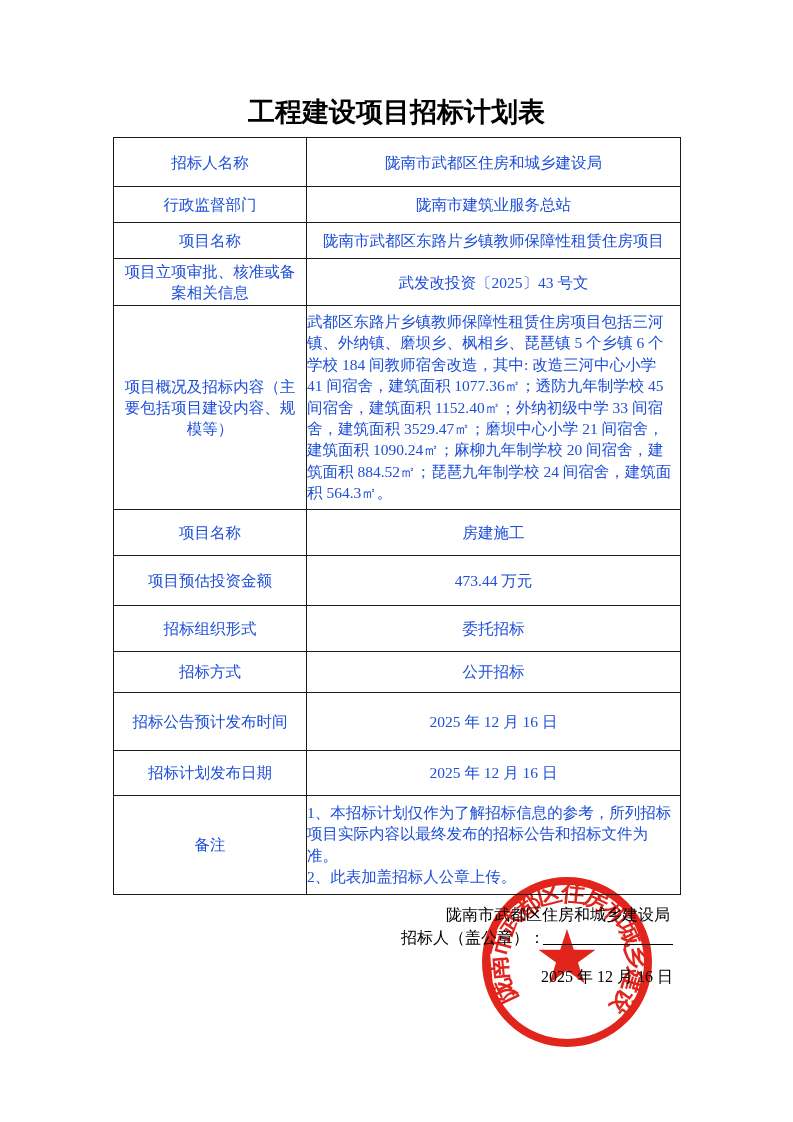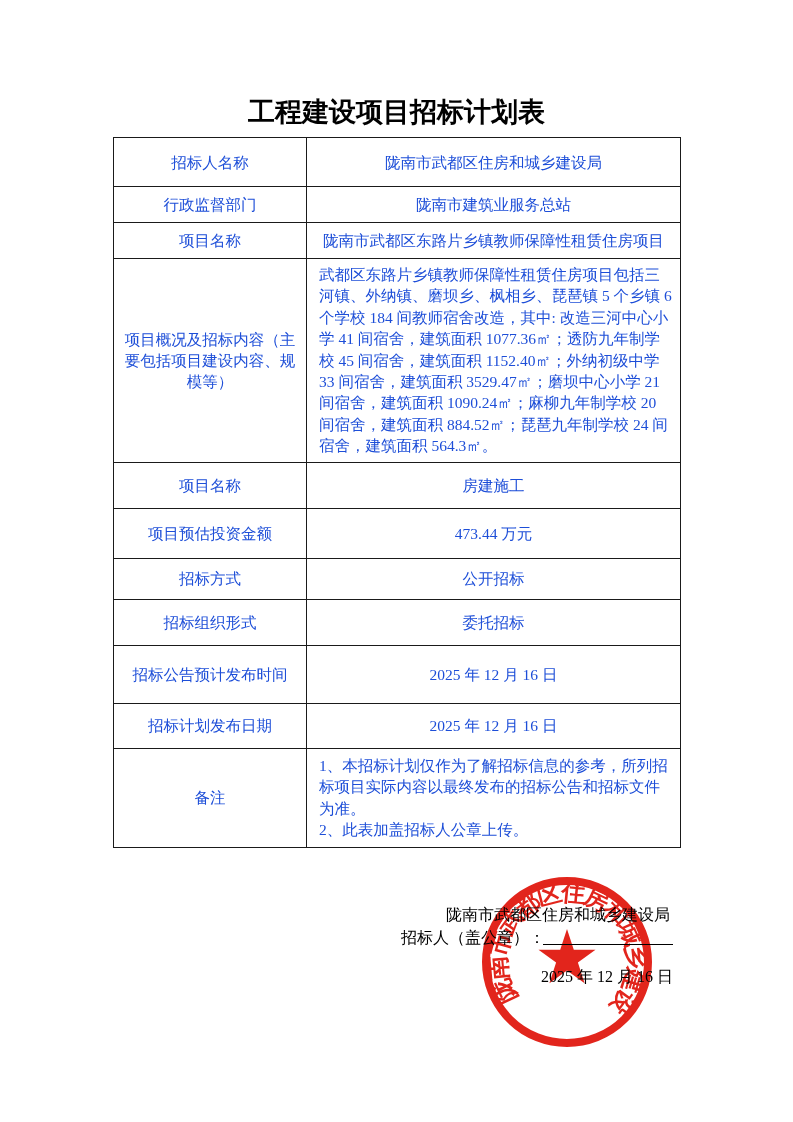--- a/index.html
+++ b/index.html
@@ -45,21 +45,21 @@
   td.lbl {
     text-align: center;
     padding: 2px 9px;
   }
   td.val {
     text-align: center;
     padding: 2px 8px;
   }
   td.val.left {
     text-align: left;
-    padding: 5px 7px 5px 12px;
+    padding: 5px 7px 5px 0;
     line-height: 21.4px;
     white-space: pre-line;
   }
 
   .footer-org {
     position: absolute;
     left: 446px;
     top: 905px;
     font-size: 16px;
     color: #000;
@@ -121,39 +121,43 @@
         <td class="val">陇南市武都区住房和城乡建设局</td>
       </tr>
       <tr style="height:36px">
         <td class="lbl">行政监督部门</td>
         <td class="val">陇南市建筑业服务总站</td>
       </tr>
       <tr style="height:36px">
         <td class="lbl">项目名称</td>
         <td class="val">陇南市武都区东路片乡镇教师保障性租赁住房项目</td>
       </tr>
+      <tr style="height:47px">
+        <td class="lbl">项目立项审批、核准或备案相关信息</td>
+        <td class="val">武发改投资〔2025〕43 号文</td>
+      </tr>
       <tr style="height:192px">
         <td class="lbl">项目概况及招标内容（主要包括项目建设内容、规模等）</td>
         <td class="val left">武都区东路片乡镇教师保障性租赁住房项目包括三河镇、外纳镇、磨坝乡、枫相乡、琵琶镇 5 个乡镇 6 个学校 184 间教师宿舍改造，其中: 改造三河中心小学 41 间宿舍，建筑面积 1077.36㎡；透防九年制学校 45 间宿舍，建筑面积 1152.40㎡；外纳初级中学 33 间宿舍，建筑面积 3529.47㎡；磨坝中心小学 21 间宿舍，建筑面积 1090.24㎡；麻柳九年制学校 20 间宿舍，建筑面积 884.52㎡；琵琶九年制学校 24 间宿舍，建筑面积 564.3㎡。</td>
       </tr>
       <tr style="height:46px">
         <td class="lbl">项目名称</td>
         <td class="val">房建施工</td>
       </tr>
       <tr style="height:50px">
         <td class="lbl">项目预估投资金额</td>
         <td class="val">473.44 万元</td>
       </tr>
+      <tr style="height:46px">
+        <td class="lbl">招标组织形式</td>
+        <td class="val">委托招标</td>
+      </tr>
       <tr style="height:41px">
         <td class="lbl">招标方式</td>
         <td class="val">公开招标</td>
-      </tr>
-      <tr style="height:46px">
-        <td class="lbl">招标组织形式</td>
-        <td class="val">委托招标</td>
       </tr>
       <tr style="height:58px">
         <td class="lbl">招标公告预计发布时间</td>
         <td class="val">2025 年 12 月 16 日</td>
       </tr>
       <tr style="height:45px">
         <td class="lbl">招标计划发布日期</td>
         <td class="val">2025 年 12 月 16 日</td>
       </tr>
       <tr style="height:99px">

